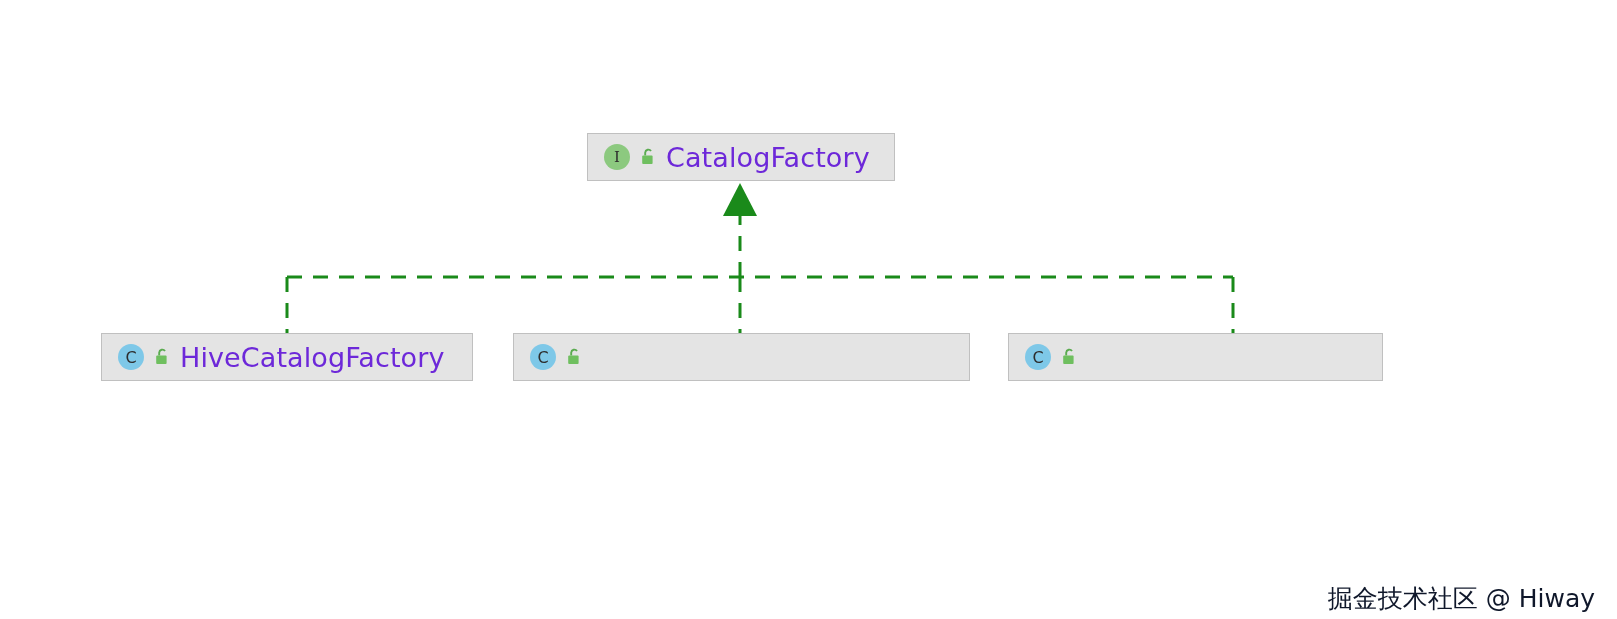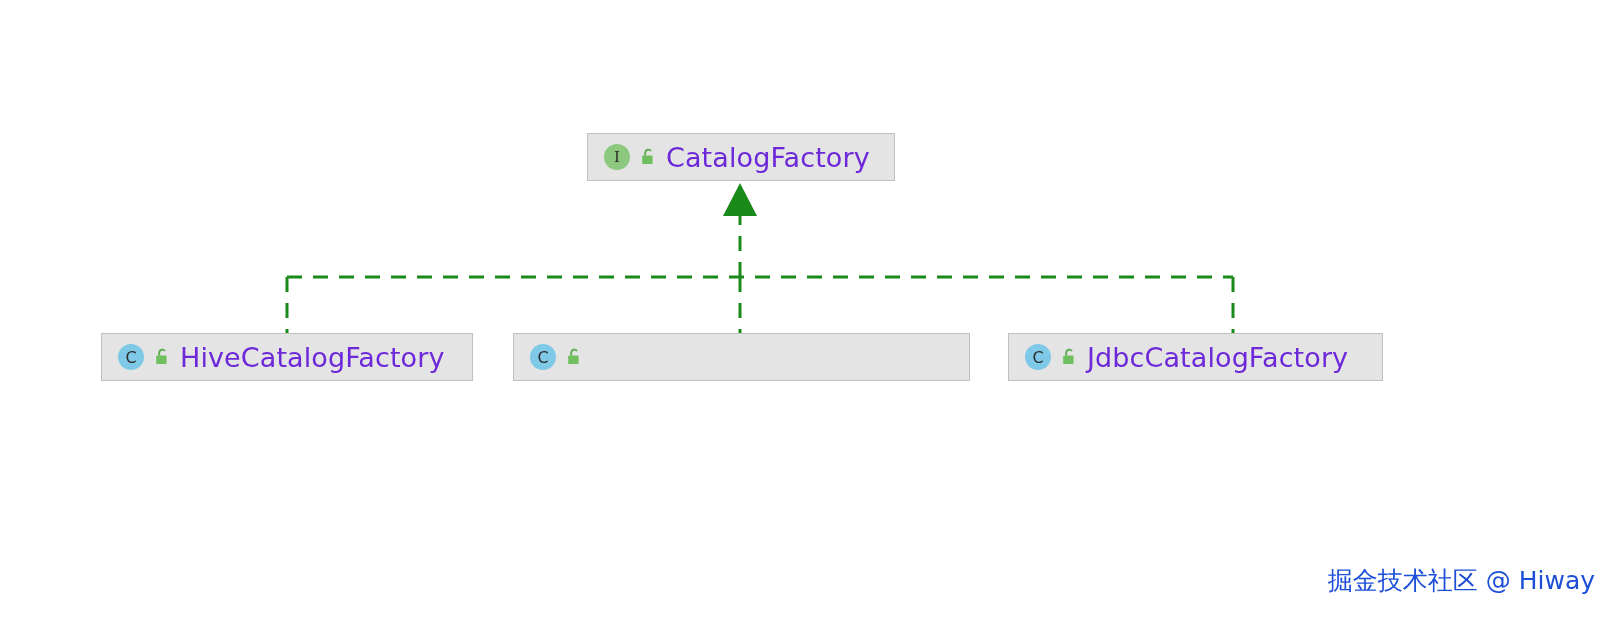--- a/index.html
+++ b/index.html
@@ -82,24 +82,24 @@
     width: 18px;
     height: 20px;
     flex: 0 0 18px;
     display: block;
   }
 
   
   #watermark {
     position: absolute;
     right: 22px;
-    bottom: 22px;
+    bottom: 4px;
     z-index: 3;
     font-size: 25px;
-    color: #1d4ed8;
+    color: #0f172a;
     font-family: "DejaVu Sans", "Liberation Sans", sans-serif;
     white-space: nowrap;
     user-select: none;
   }
 </style>
 </head>
 <body>
 
 <div id="diagram-canvas">
 
@@ -143,18 +143,17 @@
       <rect x="3.2" y="8.6" width="10.4" height="8.4" rx="1" fill="#6fbf5f"></rect>
     </svg>
   </div>
 
   <div class="uml-node" style="left:1008px; top:333px; width:375px;">
     <span class="type-icon cls">C</span>
     <svg class="lock-icon" viewBox="0 0 18 20">
       <path d="M6.2 8.4 V5.6 a3.2 3.2 0 0 1 5.8 -1.6" fill="none" stroke="#5aab4f" stroke-width="1.9"></path>
       <rect x="3.2" y="8.6" width="10.4" height="8.4" rx="1" fill="#6fbf5f"></rect>
     </svg>
-    <span class="uml-label">JdbcCatalogFactory</span>
   </div>
 
   <div id="watermark">掘金技术社区 @ Hiway</div>
 
 </div>
 
 </body></html>

